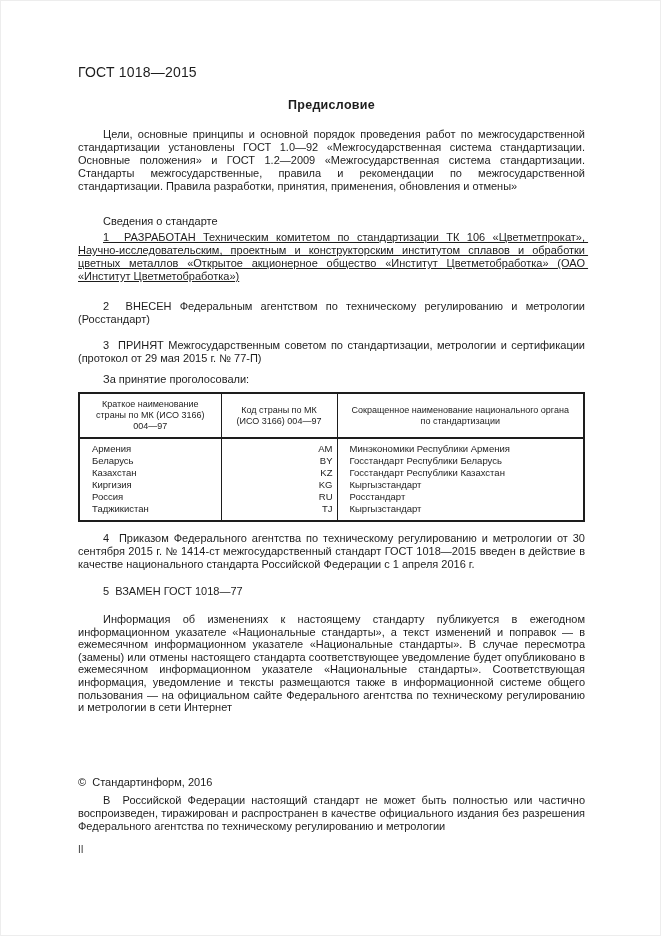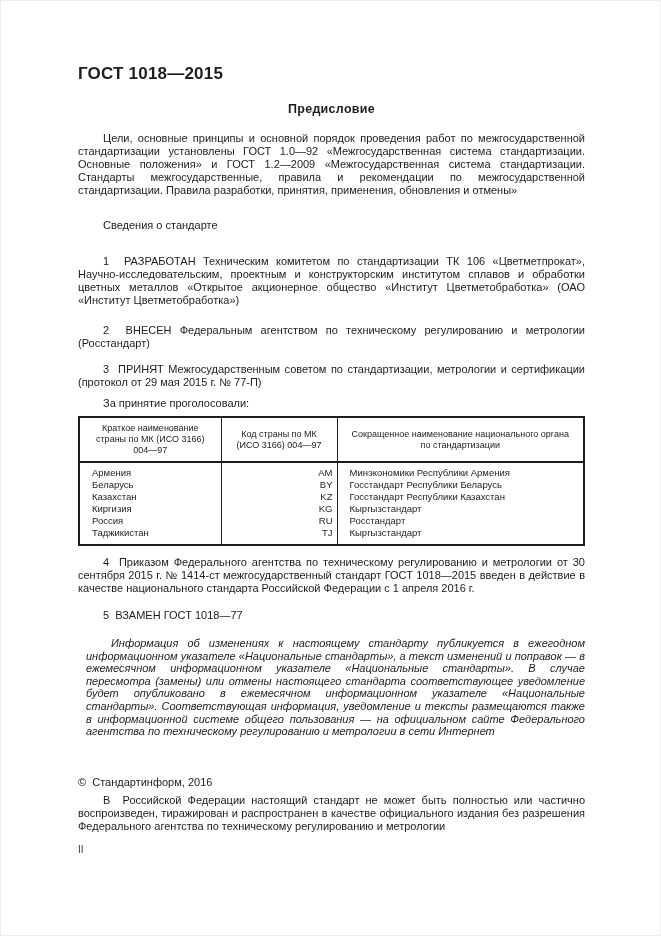--- a/index.html
+++ b/index.html
@@ -11,22 +11,22 @@
     overflow: hidden;
   }
   .page {
     position: relative;
     width: 661px; height: 936px;
     background: #fff;
     box-shadow: inset 0 0 0 1px #ededed;
     padding: 64px 76px 0 78px;
   }
   .doc-code {
-    font-weight: bold;
-    font-size: 17px;
+    font-weight: normal;
+    font-size: 14px;
     letter-spacing: .2px;
   }
   .title {
     margin-top: 18px;
     text-align: center;
     font-size: 12.5px;
     font-weight: bold;
     letter-spacing: .3px;
   }
   .para {
@@ -36,21 +36,21 @@
     text-indent: 25px;
     white-space: pre-wrap;
   }
   .intro { margin-top: 16px; }
   .subheading {
     margin-top: 22px;
     font-size: 11px;
     font-weight: normal;
     text-indent: 25px;
   }
-  .item-1 { margin-top: 24px; }
+  .item-1 { margin-top: 4px; text-decoration: underline; }
   .item-2 { margin-top: 17px; }
   .item-3 { margin-top: 13px; }
   .vote-line { margin-top: 8px; }
   .vote-table {
     margin-top: 6px;
     width: 100%;
     border-collapse: collapse;
     border: 2px solid #1d1d1d;
     table-layout: fixed;
   }
@@ -76,24 +76,22 @@
   }
   .vote-table td.code { text-align: right; padding-left: 0; margin-left: 21px; }
   .vote-table tbody tr:first-child td { padding-top: 4px; }
   .vote-table tbody tr:last-child td { padding-bottom: 5px; }
   .item-4 { margin-top: 10px; }
   .item-5 { margin-top: 14px; }
   .note {
     margin-top: 15px;
     font-size: 11px;
     line-height: 12.6px;
-    font-style: italic;
     text-align: justify;
     text-indent: 25px;
-    margin-left: 8px;
   }
   .footer-block {
     position: absolute;
     left: 78px; right: 76px;
     top: 776px;
   }
   .copyright {
     text-align: left;
     font-size: 11px;
     white-space: pre-wrap;

